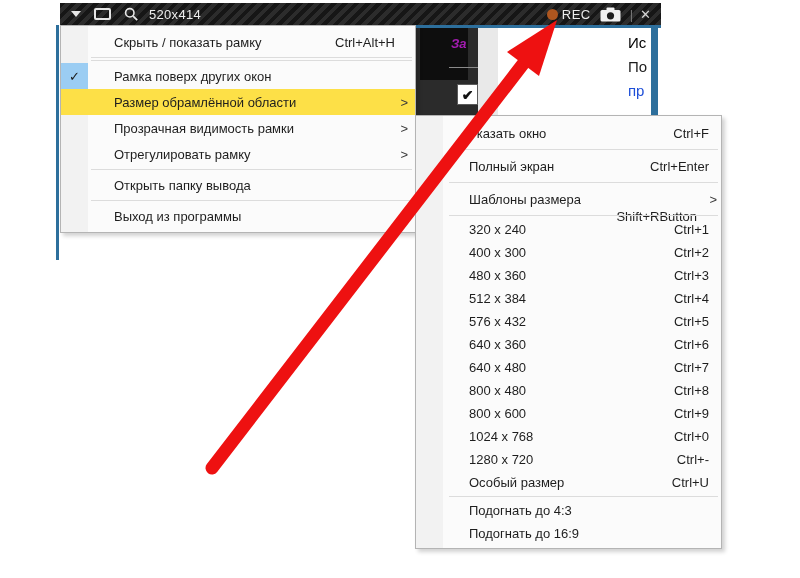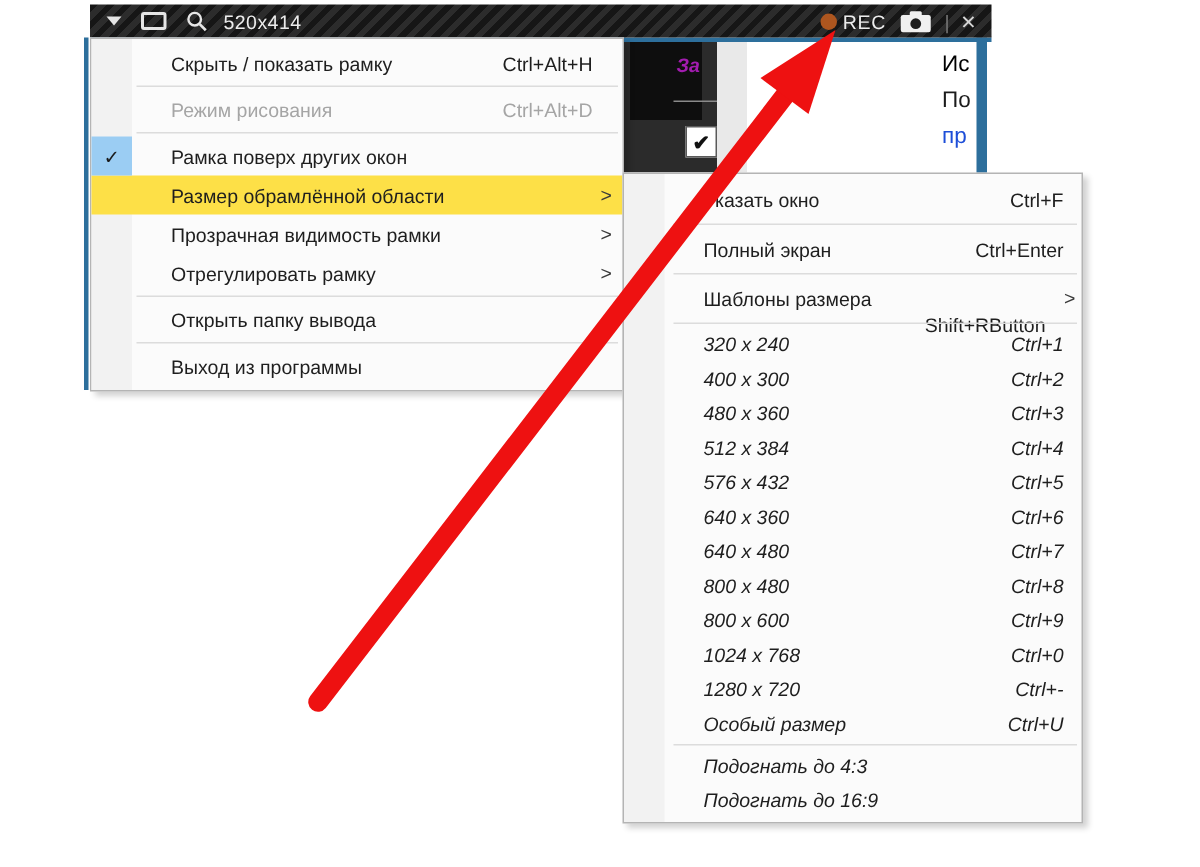--- a/index.html
+++ b/index.html
@@ -42,21 +42,21 @@
 
   
   .menu{position:absolute;background:#fbfbfb;border:1px solid #b4b4b4;box-sizing:border-box;
         padding:3px 0;z-index:4;box-shadow:3px 3px 4px rgba(0,0,0,0.18);}
   .menu::before{content:'';position:absolute;left:0;top:0;bottom:0;width:27px;background:#f2f2f2;}
   #main-menu{left:60px;top:25px;width:356px;}
   #sub-menu{left:415px;top:115px;width:307px;}
 
   .mi{position:relative;display:flex;align-items:center;height:26px;font-size:13px;color:#1e1e1e;padding-right:20px;gap:20px;}
   #sub-menu .mi{height:28px;padding-right:12px;}
-  #sub-menu .mi.compact{height:23px;font-style:italic;}
+  #sub-menu .mi.compact{height:23px;}
   .mi .check{flex:0 0 27px;width:27px;align-self:stretch;display:flex;align-items:center;justify-content:center;
              position:relative;z-index:1;font-size:13px;color:#1a1a1a;}
   .mi .check.checked{background:#9bcdf3;}
   .mi .label{margin-left:6px;position:relative;z-index:1;white-space:nowrap;}
   .mi .shortcut{margin-left:auto;position:relative;z-index:1;white-space:nowrap;}
   .mi.highlighted{background:#fde047;}
   .mi.disabled .label,.mi.disabled .shortcut{color:#a5a5a5;}
   .mi .subarrow{position:absolute;right:7px;top:50%;transform:translateY(-50%);color:#3a3a3a;font-size:13px;z-index:1;}
   #sub-menu .mi .subarrow{right:4px;}
   #sub-menu .mi.has-sub .shortcut{margin-right:12px;margin-top:34px;}
@@ -113,25 +113,20 @@
     <span class="tb-close">✕</span>
   </div>
 
   <div class="menu" id="main-menu">
       <div class="mi">
         <span class="check"></span>
         <span class="label">Скрыть / показать рамку</span>
         <span class="shortcut">Ctrl+Alt+H</span>
       </div>
       <div class="msep"></div>
-      <div class="mi disabled">
-        <span class="check"></span>
-        <span class="label">Режим рисования</span>
-        <span class="shortcut">Ctrl+Alt+D</span>
-      </div>
       <div class="msep"></div>
       <div class="mi">
         <span class="check checked">✓</span>
         <span class="label">Рамка поверх других окон</span>
       </div>
       <div class="mi highlighted has-sub">
         <span class="check"></span>
         <span class="label">Размер обрамлённой области</span>
         <span class="subarrow">&gt;</span>
       </div>

